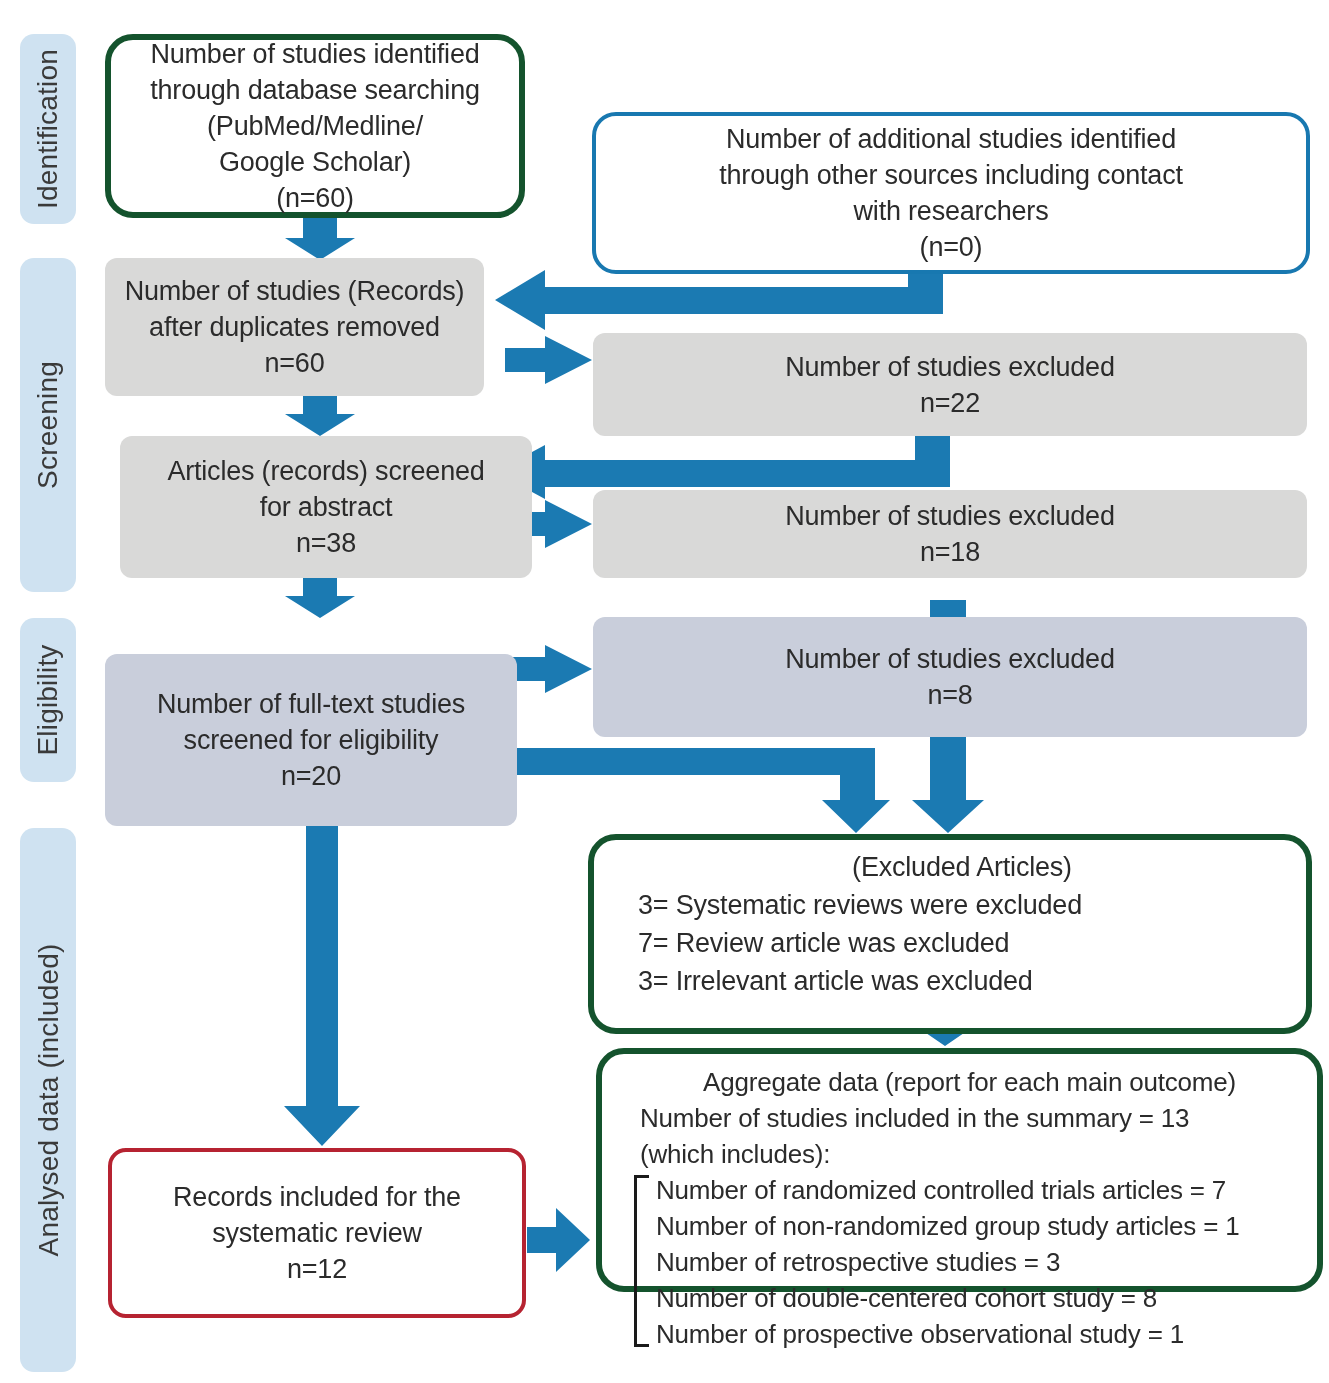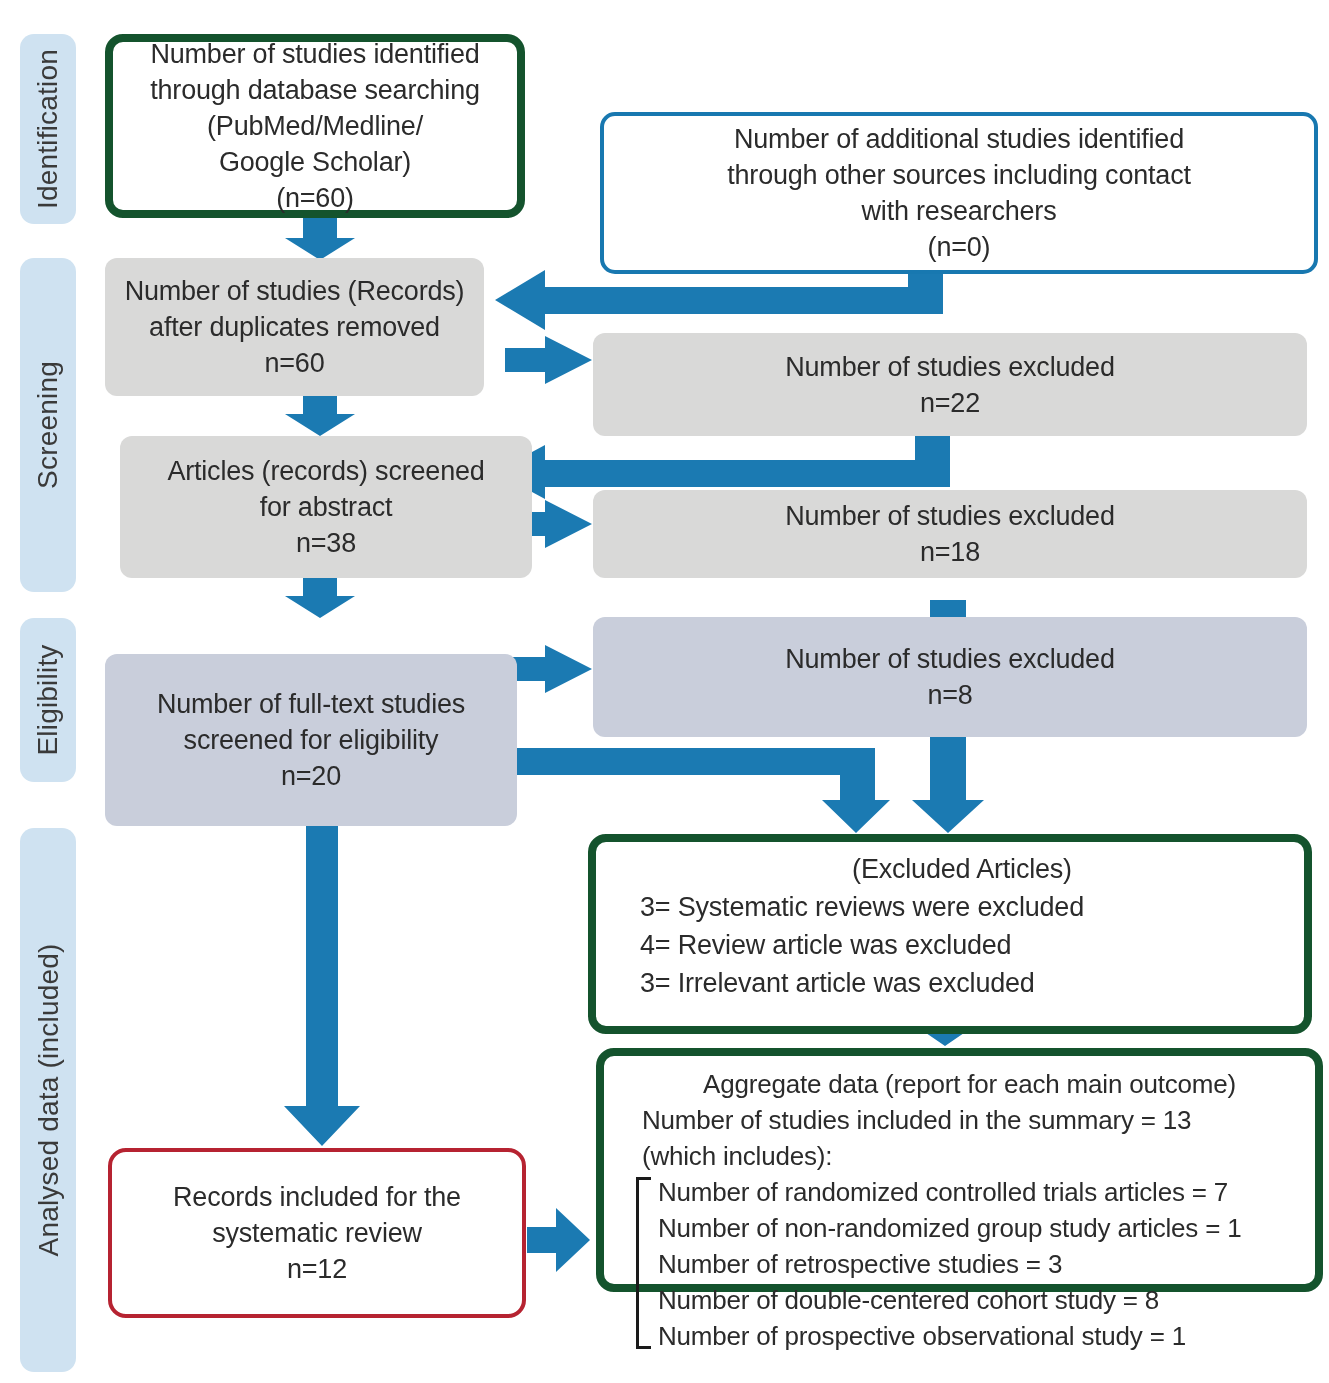--- a/index.html
+++ b/index.html
@@ -24,22 +24,22 @@
     box-sizing: border-box;
     display: flex;
     align-items: center;
     justify-content: center;
     text-align: center;
     white-space: pre-line;
     font-size: 27px;
     line-height: 36px;
     letter-spacing: -0.2px;
   }
-  .box.outlined { background: #ffffff; border: 8px solid #14532d; border-radius: 18px; }
-  .box.blue-outlined { background: #ffffff; border: 4px solid #1878b0; border-radius: 15px; margin-left: 8px; }
+  .box.outlined { background: #ffffff; border: 6px solid #14532d; border-radius: 28px; }
+  .box.blue-outlined { background: #ffffff; border: 4px solid #1878b0; border-radius: 24px; }
   .box.red-outlined { background: #ffffff; border: 4px solid #b62331; border-radius: 18px; }
   .box.gray { background: #d9d9d8; border-radius: 12px; }
   .box.steel { background: #c9cedb; border-radius: 12px; }
 
   .pill {
     position: absolute;
     z-index: 1;
     left: 20px;
     width: 56px;
     background: #cfe2f1;
@@ -143,21 +143,21 @@
   <div class="box steel" style="left:105px; top:654px; width:412px; height:172px;">Number of full-text studies
 screened for eligibility
 n=20</div>
 
   <div class="box steel" style="left:593px; top:617px; width:714px; height:120px;">Number of studies excluded
 n=8</div>
 
   <div class="textbox outlined box" id="excluded-articles-box" style="left:588px; top:834px; width:724px; height:200px; display:block; white-space:normal;">
     <div class="t-center">(Excluded Articles)</div>
     <div class="t-left">3= Systematic reviews were excluded</div>
-    <div class="t-left">4= Review article was excluded</div>
+    <div class="t-left">7= Review article was excluded</div>
     <div class="t-left">3= Irrelevant article was excluded</div>
   </div>
 
   <div class="textbox outlined box" id="aggregate-box" style="left:596px; top:1048px; width:727px; height:244px; display:block; white-space:normal;padding-left:38px;">
     <div class="t-center">Aggregate data (report for each main outcome)</div>
     <div class="t-left">Number of studies included in the summary = 13</div>
     <div class="t-left">(which includes):</div>
     <div class="sub-block">
       <div class="bracket"></div>
       <div class="t-left">Number of randomized controlled trials articles = 7</div>

